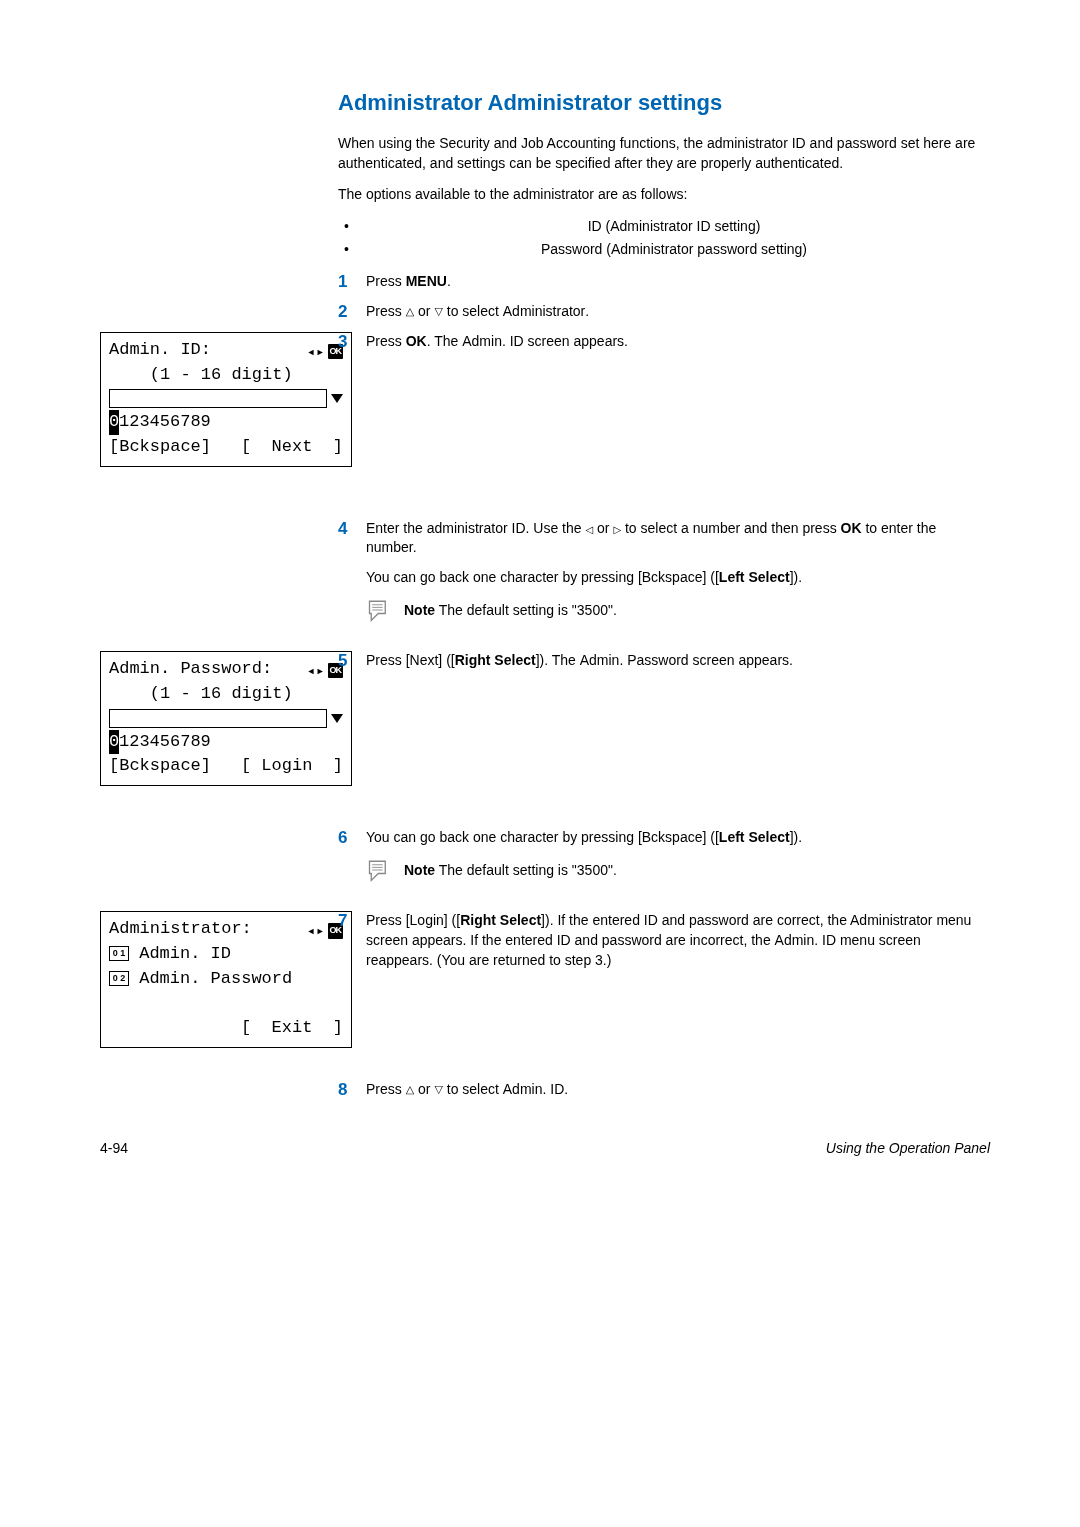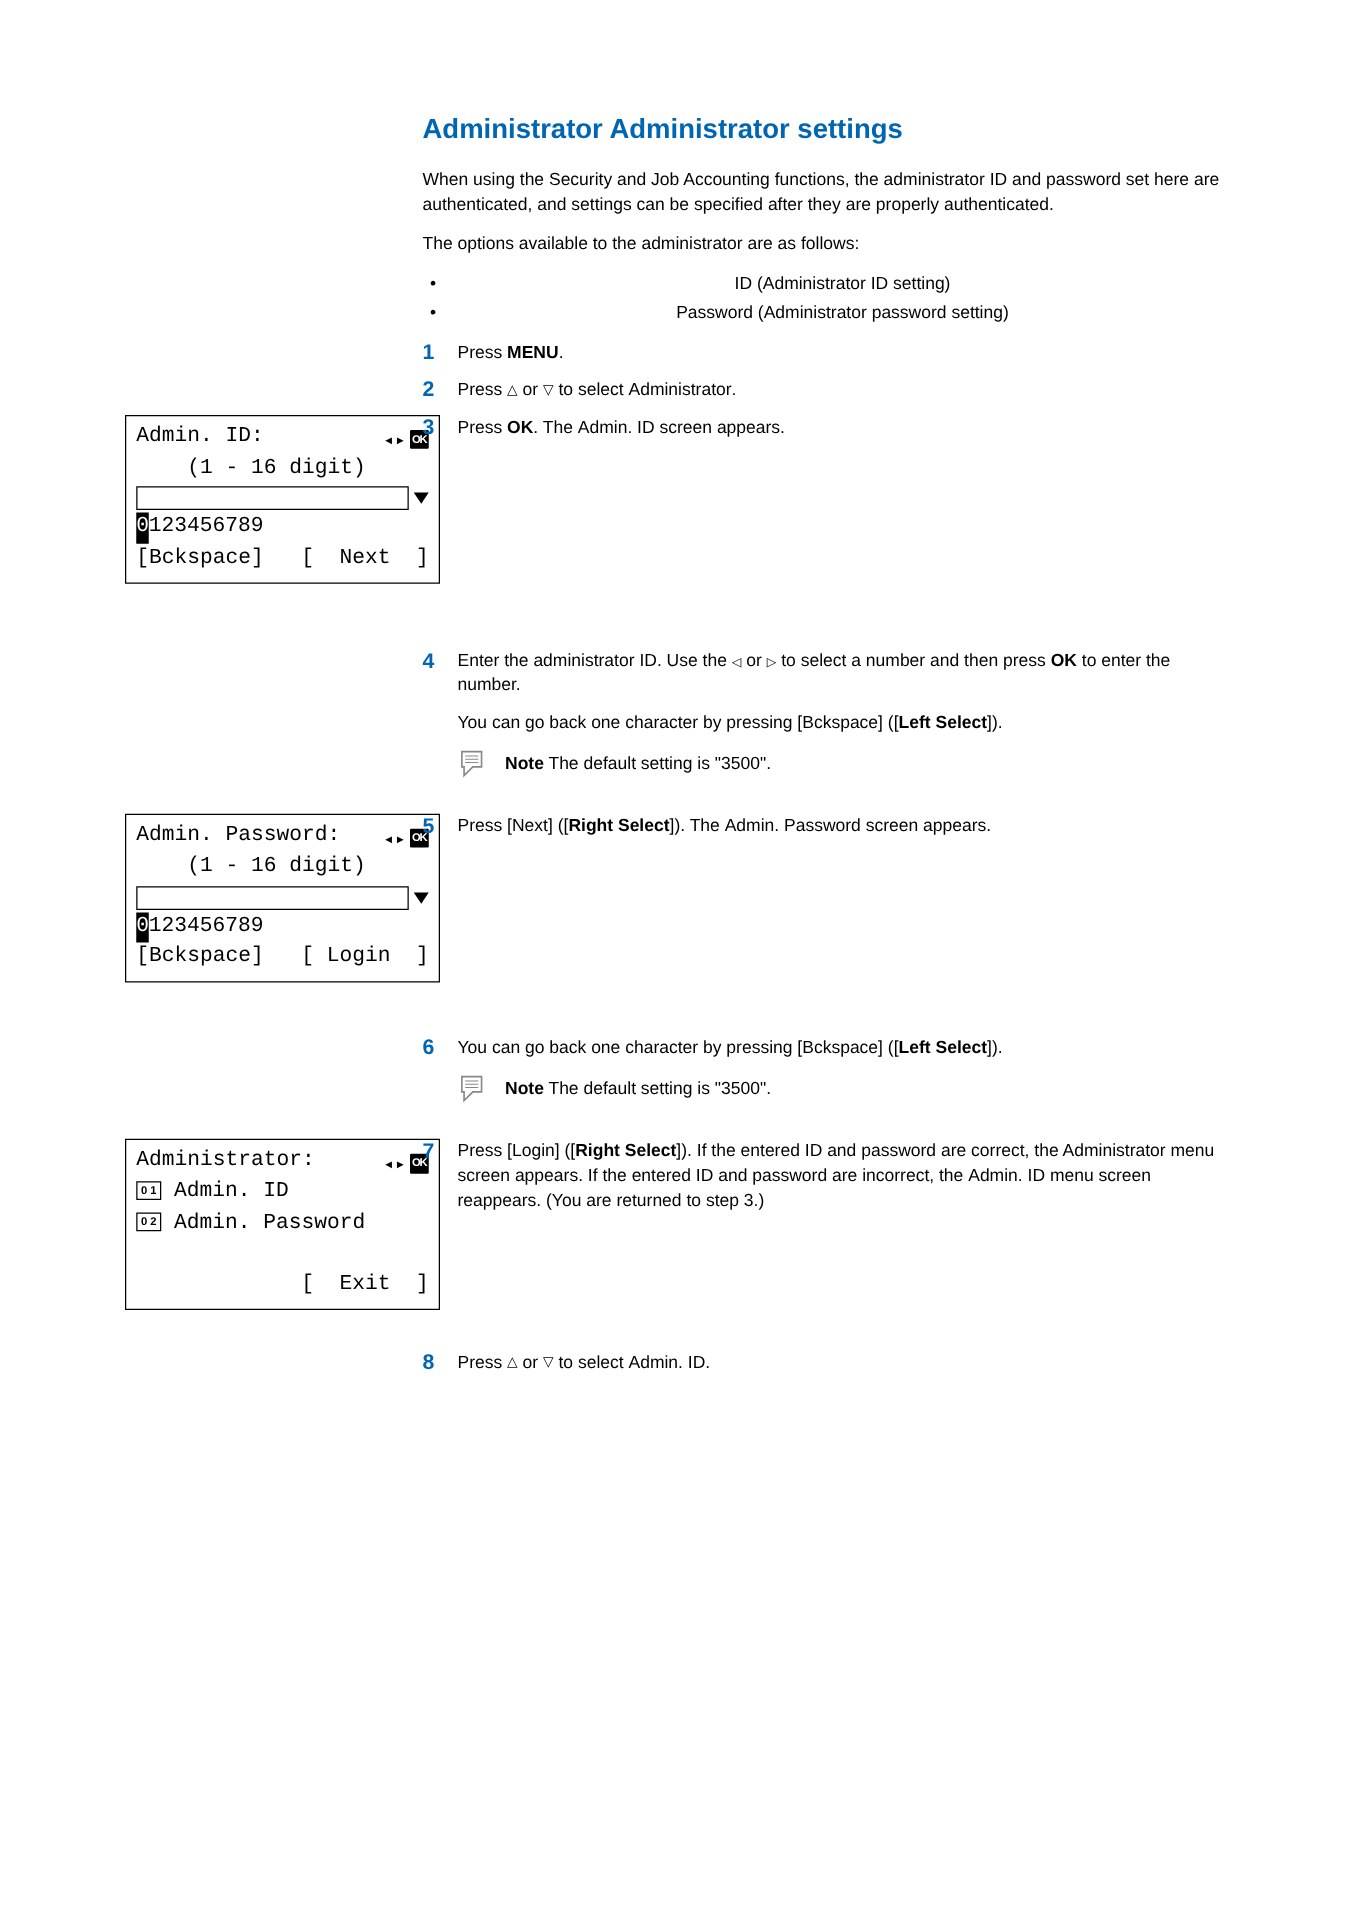--- a/index.html
+++ b/index.html
@@ -347,15 +347,19 @@
   <div class="two-col">
     <div class="left-col"></div>
     <div class="right-col">
       <div class="step">
         <div class="step-num">8</div>
         <div class="step-body"><span>Press </span><span class="tri">△</span><span> or </span><span class="tri">▽</span><span> to select </span><span class="mono">Admin. ID</span><span>.</span></div>
       </div>
     </div>
   </div>
 
+  <div class="footer">
+    <span class="page-num">4-94</span>
+    <span>Using the Operation Panel</span>
+  </div>
 </div>
 
 </div>
 
 </body></html>

